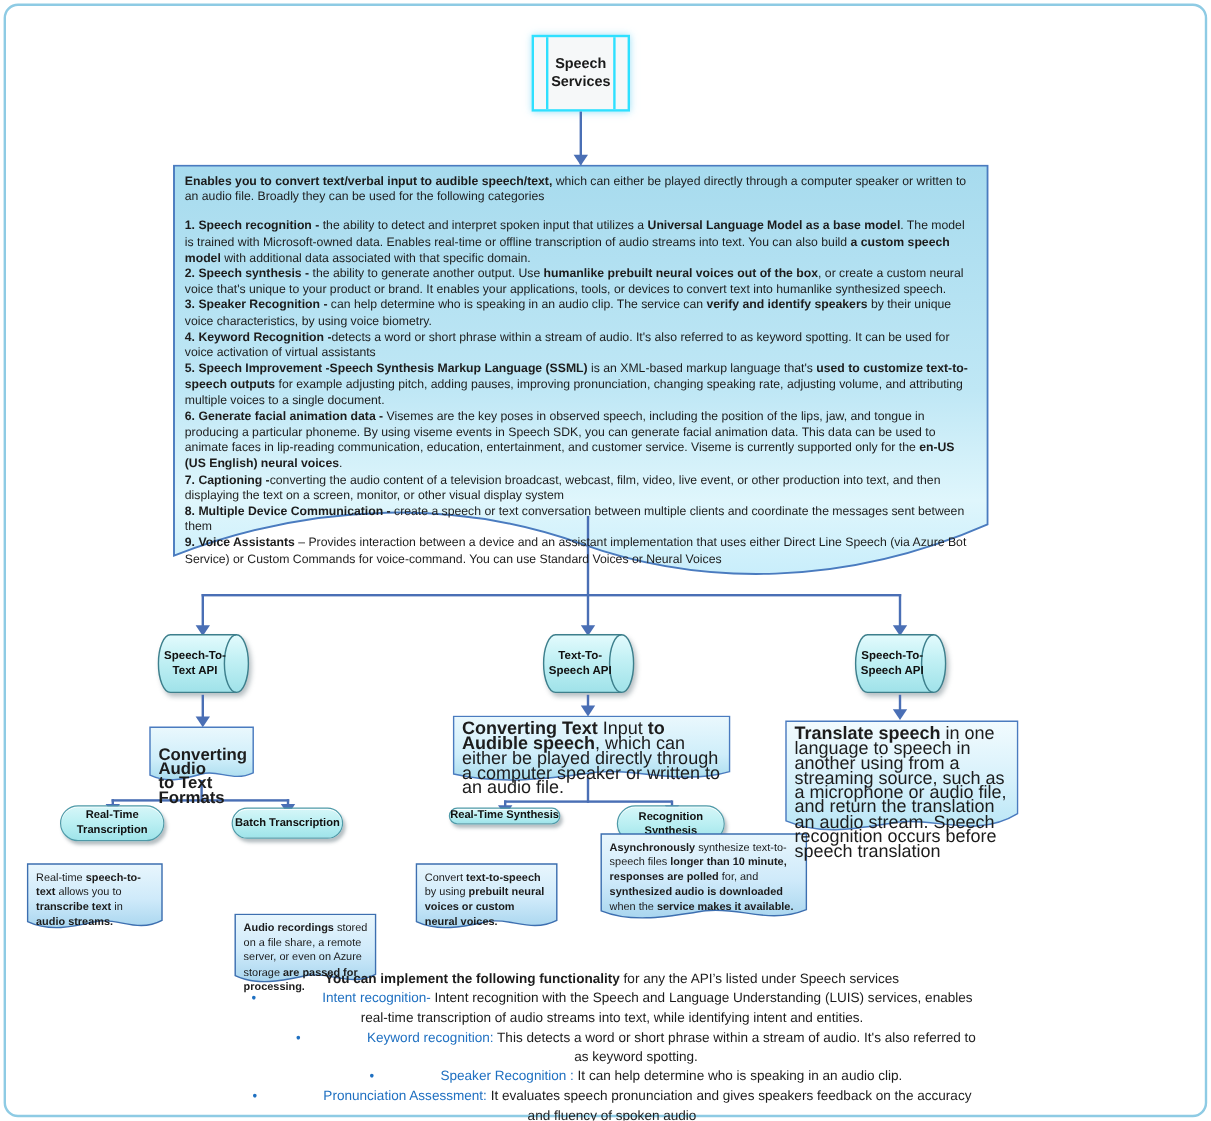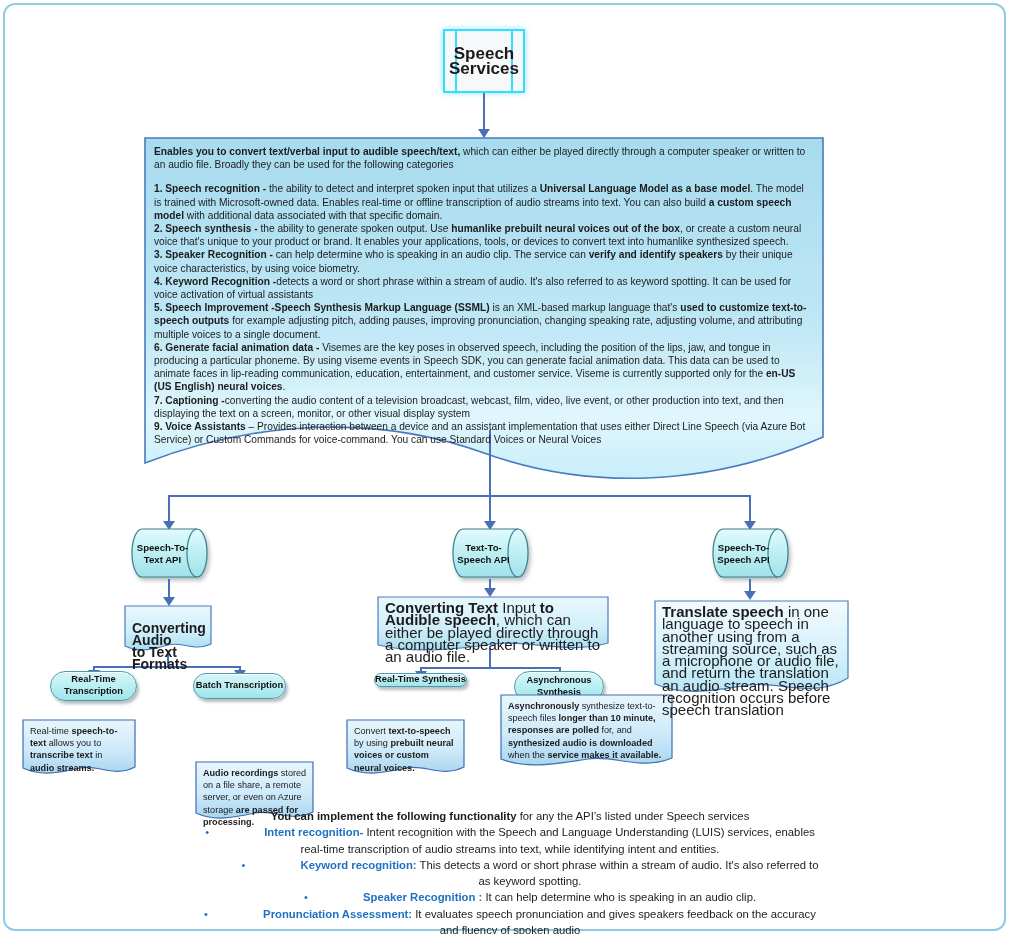--- a/index.html
+++ b/index.html
@@ -45,21 +45,21 @@
     box-sizing:border-box;
     box-shadow:0 0 6px rgba(120,215,245,.75);
     display:flex;align-items:center;justify-content:center;
   }
   .proc-box .bar{
     position:absolute;top:0;bottom:0;width:2px;background:#2fe0ff;
   }
   .proc-box .bar.l{left:10px;}
   .proc-box .bar.r{right:10px;}
   .proc-label{
-    font-size:17px;font-weight:bold;line-height:15px;text-align:center;
+    font-size:12px;font-weight:bold;line-height:15px;text-align:center;
     color:#1a1a1a;position:relative;z-index:2;
   }
 
   
   .maindoc-wrap{position:absolute;}
   .maindoc-svg{position:absolute;left:0;top:0;}
   .maindoc-text{
     position:absolute;
     left:10px; right:10px; top:8px;
     font-size:10.2px;
@@ -116,21 +116,21 @@
   }
 
   
   .bottom-block{
     position:absolute;
     text-align:center;
     font-size:11.3px;
     line-height:16.3px;
     color:#1c1c1c;
   }
-  .bottom-block .blue{color:#1f70c1;font-weight:bold;padding-left:46px;}
+  .bottom-block .blue{color:#1f70c1;font-weight:normal;padding-left:46px;}
   .bl-row{display:block;}
   .bl-row .bullet{color:#1f70c1;font-size:11px;}
   .indent1{padding-left:0px;}
   .indent2{padding-left:40px;}
 </style>
 </head>
 <body>
 
 <div id="page">
 
@@ -159,26 +159,27 @@
       </defs>
       <path d="M1,1 L679,1 L679,300 C560,352 440,352 340,316 C240,280 120,280 1,326 Z" fill="url(#mdg)" stroke="#4a7bbf" stroke-width="1.6"></path>
     </svg>
     <div class="maindoc-text">
       <p>
         <b>Enables you to convert text/verbal input to audible speech/text,</b><span> which can either be played directly through a computer speaker or written to an audio file. Broadly they can be used for the following categories</span>
       </p>
       <div class="gap"></div>
       <div id="main-items">
           <p><b>1. Speech recognition - </b><span>the ability to detect and interpret spoken input that utilizes a </span><b>Universal Language Model as a base model</b><span>. The model is trained with Microsoft-owned data. Enables real-time or offline transcription of audio streams into text. You can also build </span><b> a custom speech model</b><span> with additional data associated with that specific domain.</span></p>
-          <p><b>2. Speech synthesis - </b><span>the ability to generate spoken output. Use </span><b>humanlike prebuilt neural voices out of the box</b><span>, or create a custom neural voice that's unique to your product or brand. It enables your applications, tools, or devices to convert text into humanlike synthesized speech.</span></p>
+          <p><b>2. Speech synthesis - </b><span>the ability to generate another output. Use </span><b>humanlike prebuilt neural voices out of the box</b><span>, or create a custom neural voice that's unique to your product or brand. It enables your applications, tools, or devices to convert text into humanlike synthesized speech.</span></p>
           <p><b>3. Speaker Recognition - </b><span>can help determine who is speaking in an audio clip. The service can </span><b>verify and identify speakers</b><span> by their unique voice characteristics, by using voice biometry.</span></p>
           <p><b>4. Keyword Recognition -</b><span>detects a word or short phrase within a stream of audio. It's also referred to as keyword spotting. It can be used for voice activation of virtual assistants</span></p>
           <p><b>5. Speech Improvement -Speech Synthesis Markup Language (SSML) </b><span>is an XML-based markup language that's </span><b>used to customize text-to-speech outputs</b><span> for example adjusting pitch, adding pauses, improving pronunciation, changing speaking rate, adjusting volume, and attributing multiple voices to a single document.</span></p>
           <p><b>6. Generate facial animation data - </b><span>Visemes are the key poses in observed speech, including the position of the lips, jaw, and tongue in producing a particular phoneme. By using viseme events in Speech SDK, you can generate facial animation data. This data can be used to animate faces in lip-reading communication, education, entertainment, and customer service. Viseme is currently supported only for the </span><b>en-US (US English) neural voices</b><span>.</span></p>
           <p><b>7. Captioning -</b><span>converting the audio content of a television broadcast, webcast, film, video, live event, or other production into text, and then displaying the text on a screen, monitor, or other visual display system</span></p>
+          <p><b>8. Multiple Device Communication - </b><span> create a speech or text conversation between multiple clients and coordinate the messages sent between them</span></p>
           <p><b>9. Voice Assistants </b><span>– Provides interaction between a device and an assistant implementation that uses either Direct Line Speech (via Azure Bot Service) or Custom Commands for voice-command. You can use Standard Voices or Neural Voices</span></p>
         </div>
     </div>
   </div>
 
   <div class="vline" style="left:489px;top:430px;height:66px;"></div>
   <div class="hline" style="left:168px;top:495px;width:583px;"></div>
   <div class="vline" style="left:168px;top:495px;height:29px;"></div>
   <div class="arrow" style="left:163px;top:521px;"></div>
   <div class="vline" style="left:489px;top:495px;height:29px;"></div>
@@ -273,21 +274,21 @@
   <div class="vline" style="left:420px;top:667px;height:8px;"></div>
   <div class="arrow" style="left:415px;top:671px;"></div>
   <div class="vline" style="left:559px;top:667px;height:8px;"></div>
   <div class="arrow" style="left:554px;top:671px;"></div>
 
   <div class="pill" style="left:374px;top:673px;width:93px;height:14px;">
     <span><span>Real-Time Synthesis</span></span>
   </div>
   <div class="pill" style="left:514px;top:671px;width:90px;height:31px;">
     <span>
-      <span>Asynchronous</span><br><span>Synthesis</span>
+      <span>Recognition</span><br><span>Synthesis</span>
     </span>
   </div>
 
   <div class="vline" style="left:749px;top:579px;height:17px;"></div>
   <div class="arrow" style="left:744px;top:591px;"></div>
 
   <div class="docbox" style="left:654px;top:600px;width:195px;height:98px;">
     <svg width="195" height="98" viewBox="0 0 195 98">
       <defs>
         <linearGradient id="dbg2" x1="0" y1="0" x2="0" y2="1">

